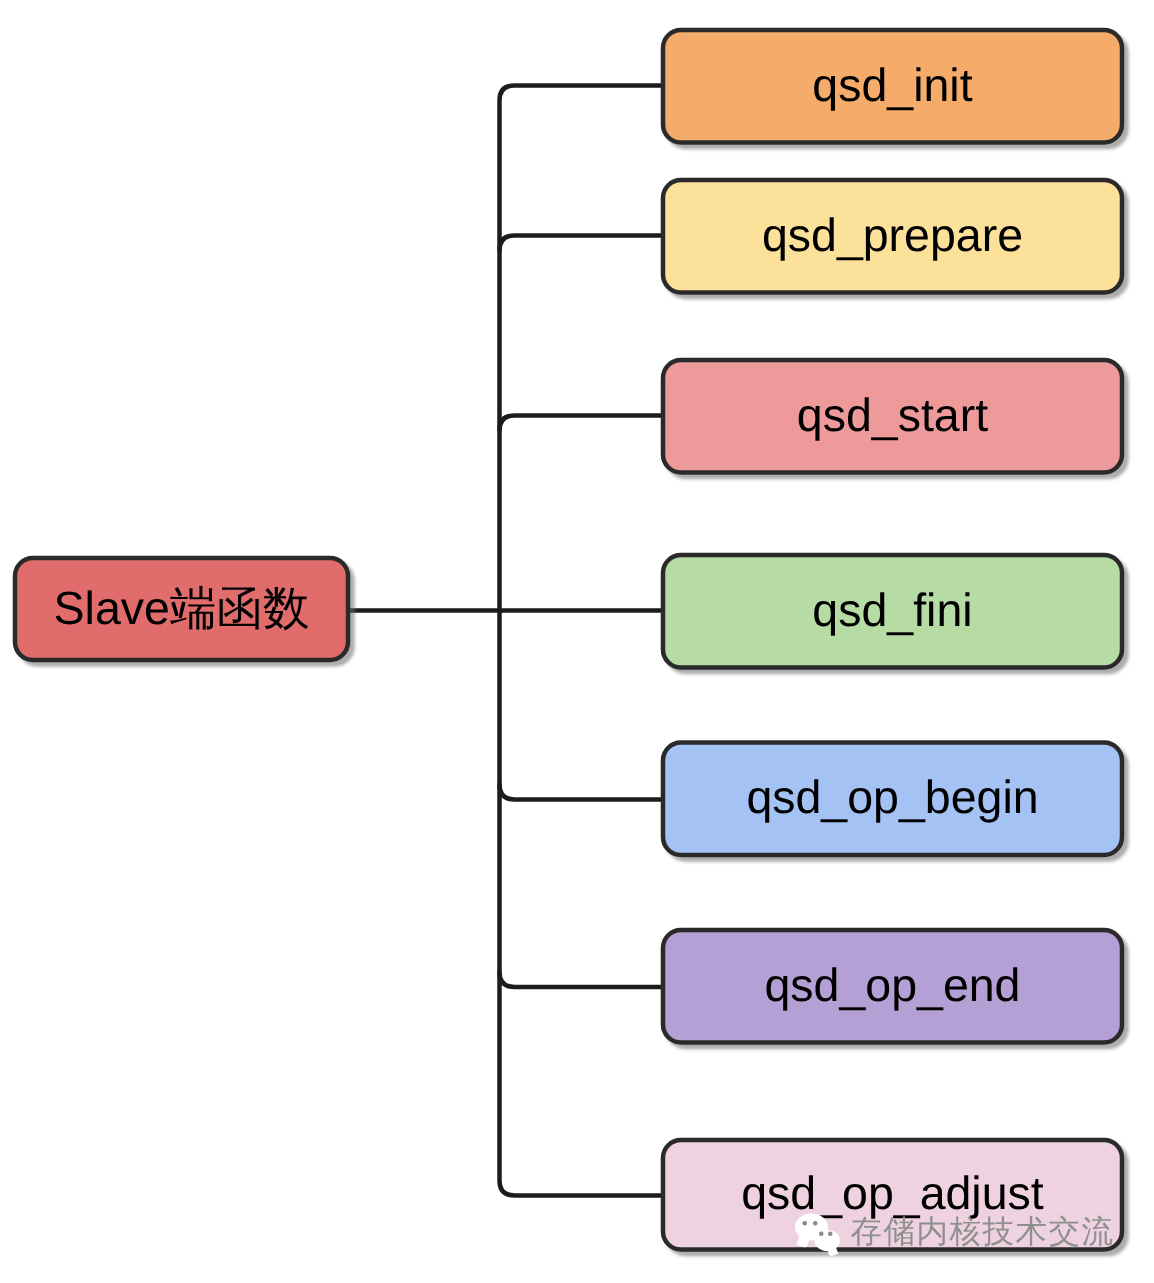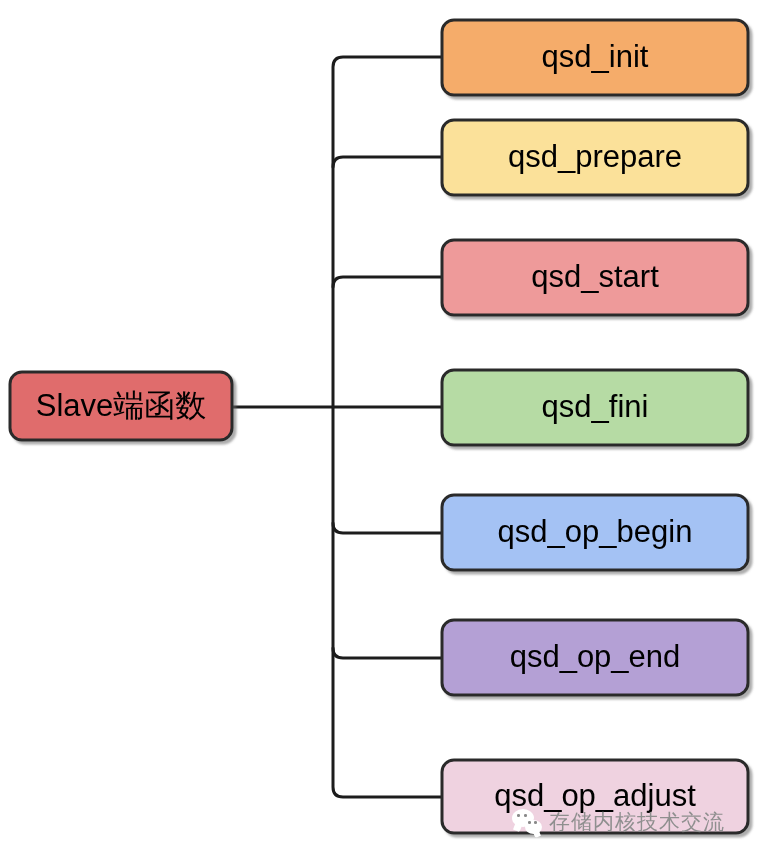--- a/index.html
+++ b/index.html
@@ -49,21 +49,21 @@
   .connector {
     fill: none;
     stroke: #1c1c1c;
     stroke-width: 3;
     stroke-linecap: round;
     stroke-linejoin: round;
   }
   
   #watermark {
     position: absolute;
-    left: 512px;
+    left: 530px;
     top: 808px;
     display: flex;
     align-items: center;
     gap: 7px;
     pointer-events: none;
   }
   #watermark .wm-logo {
     width: 30px;
     height: 26px;
     position: relative;

